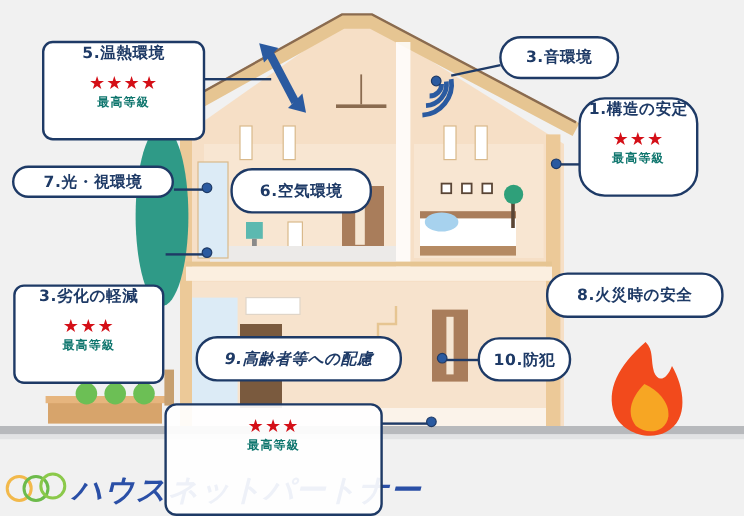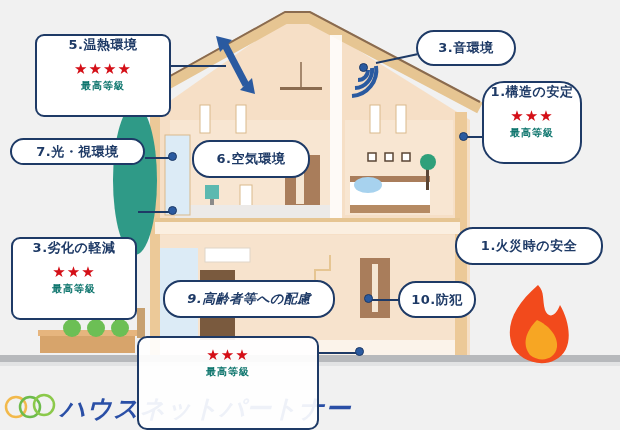--- a/index.html
+++ b/index.html
@@ -150,21 +150,21 @@
   <span>6.空気環境</span>
 </div>
 
 <div class="callout box" style="left:11px; top:197px; width:126px; height:83px;margin-top:40px;">
   <div class="t">3.劣化の軽減</div>
   <div class="stars">★★★</div>
   <div class="grade">最高等級</div>
 </div>
 
 <div class="callout pill" style="left:455px; top:227px; width:148px; height:38px;">
-  <span>1.火災時の安全</span>
+  <span>8.火災時の安全</span>
 </div>
 
 <div class="callout pill" style="left:163px; top:280px; width:172px; height:38px;font-style:italic;">
   <span>9.高齢者等への配慮</span>
 </div>
 
 <div class="callout pill" style="left:398px; top:281px; width:78px; height:37px;">
   <span>10.防犯</span>
 </div>
 

